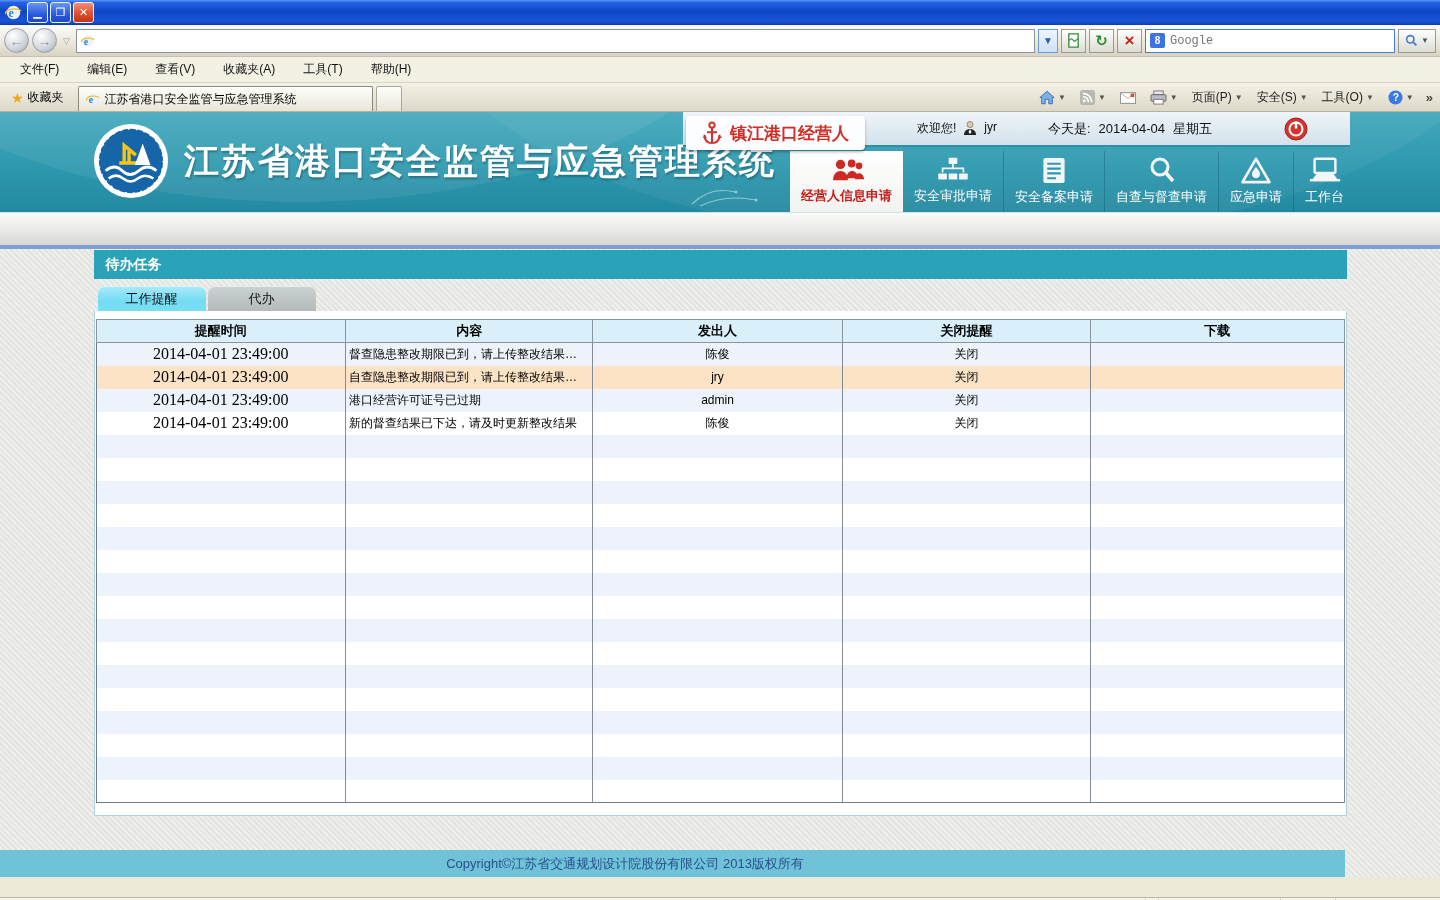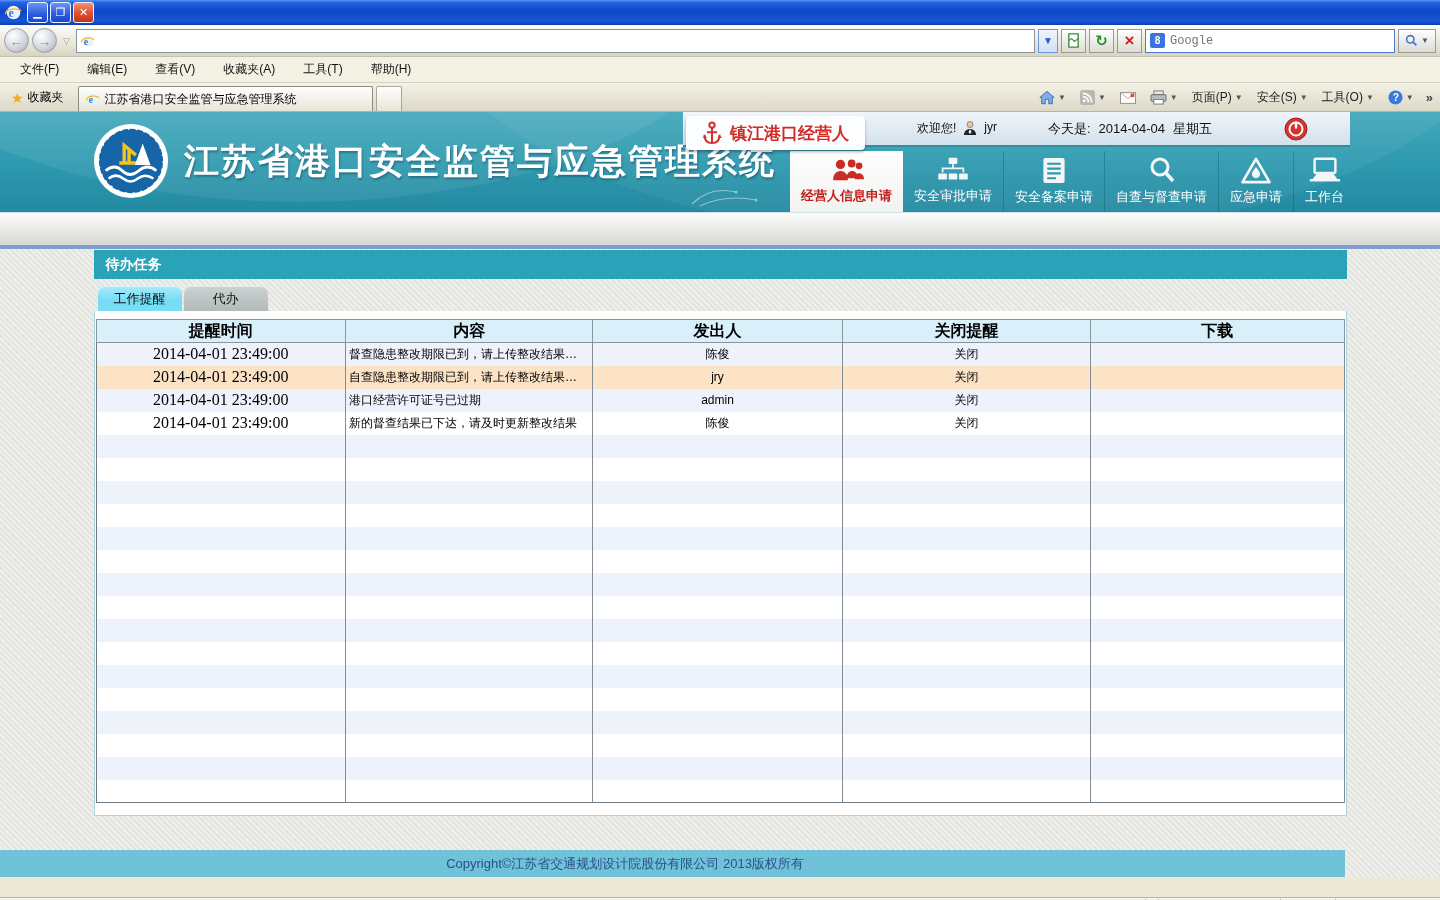--- a/index.html
+++ b/index.html
@@ -75,25 +75,25 @@
   .nav-item.active svg { color:#cc2a22; }
 
   .grey-strip { height:33px; background:linear-gradient(180deg,#fbfbfa,#e9e9e7 55%,#d7d7d5); border-top:1px solid #cfe4ea; }
   .blue-line { height:4px; background:#7e9fd0; }
 
   
   .content { position:relative; height:628px; }
   .col { width:1253px; margin:0 auto; padding-top:1px; }
   .panel-title-bar { height:29px; background:#2aa2b7; color:#fff; font-weight:bold; font-size:14px; display:flex; align-items:center; padding-left:12px; }
   .tabs2 { height:32px; display:flex; align-items:flex-end; padding-left:4px; gap:2px; }
-  .tab2 { width:84px; height:25px; border-radius:7px 7px 0 0; display:flex; align-items:center; justify-content:center; font-size:13px; color:#111; background:linear-gradient(180deg,#cbd2d2,#b4baba); box-shadow:inset 0 1px 0 #e8ecec; }
+  .tab2 { width:108px; height:25px; border-radius:7px 7px 0 0; display:flex; align-items:center; justify-content:center; font-size:13px; color:#111; background:linear-gradient(180deg,#cbd2d2,#b4baba); box-shadow:inset 0 1px 0 #e8ecec; }
   .tab2.active { background:linear-gradient(180deg,#aaeafa,#74dcf4 60%,#7adef3); box-shadow:inset 0 1px 0 #d6f6fd; }
   .panel { height:505px; background:#fff; border-left:1px solid #aed2e2; border-right:1px solid #aed2e2; border-bottom:1px solid #aed2e2; padding:8px 1px 0; overflow:hidden; }
   table.tasks { width:100%; border-collapse:collapse; table-layout:fixed; border:1px solid #6e7a84; }
-  table.tasks th { height:23px; background:#d9f0fa; font-size:16px; font-weight:bold; color:#000; border:1px solid #8a949c; }
+  table.tasks th { height:23px; background:#d9f0fa; font-size:13px; font-weight:bold; color:#000; border:1px solid #8a949c; }
   table.tasks td { height:23px; font-size:12px; color:#000; border-right:1px solid #838b93; text-align:center; overflow:hidden; white-space:nowrap; }
   table.tasks td.c-content { text-align:left; padding-left:3px; }
   table.tasks td.c-time { font-family:Liberation Serif, serif; font-size:16px; }
   tr.alt td { background:#eef2fb; }
   tr.hl td { background:#fde3c5; }
   .close-link { cursor:pointer;margin-top:26px; }
 
   .footer-bar { position:absolute; left:-95px; bottom:0; width:1440px; height:27px; background:#70c2d8; display:flex; align-items:center; justify-content:center; color:#27518a; font-size:13px; }
 
   

